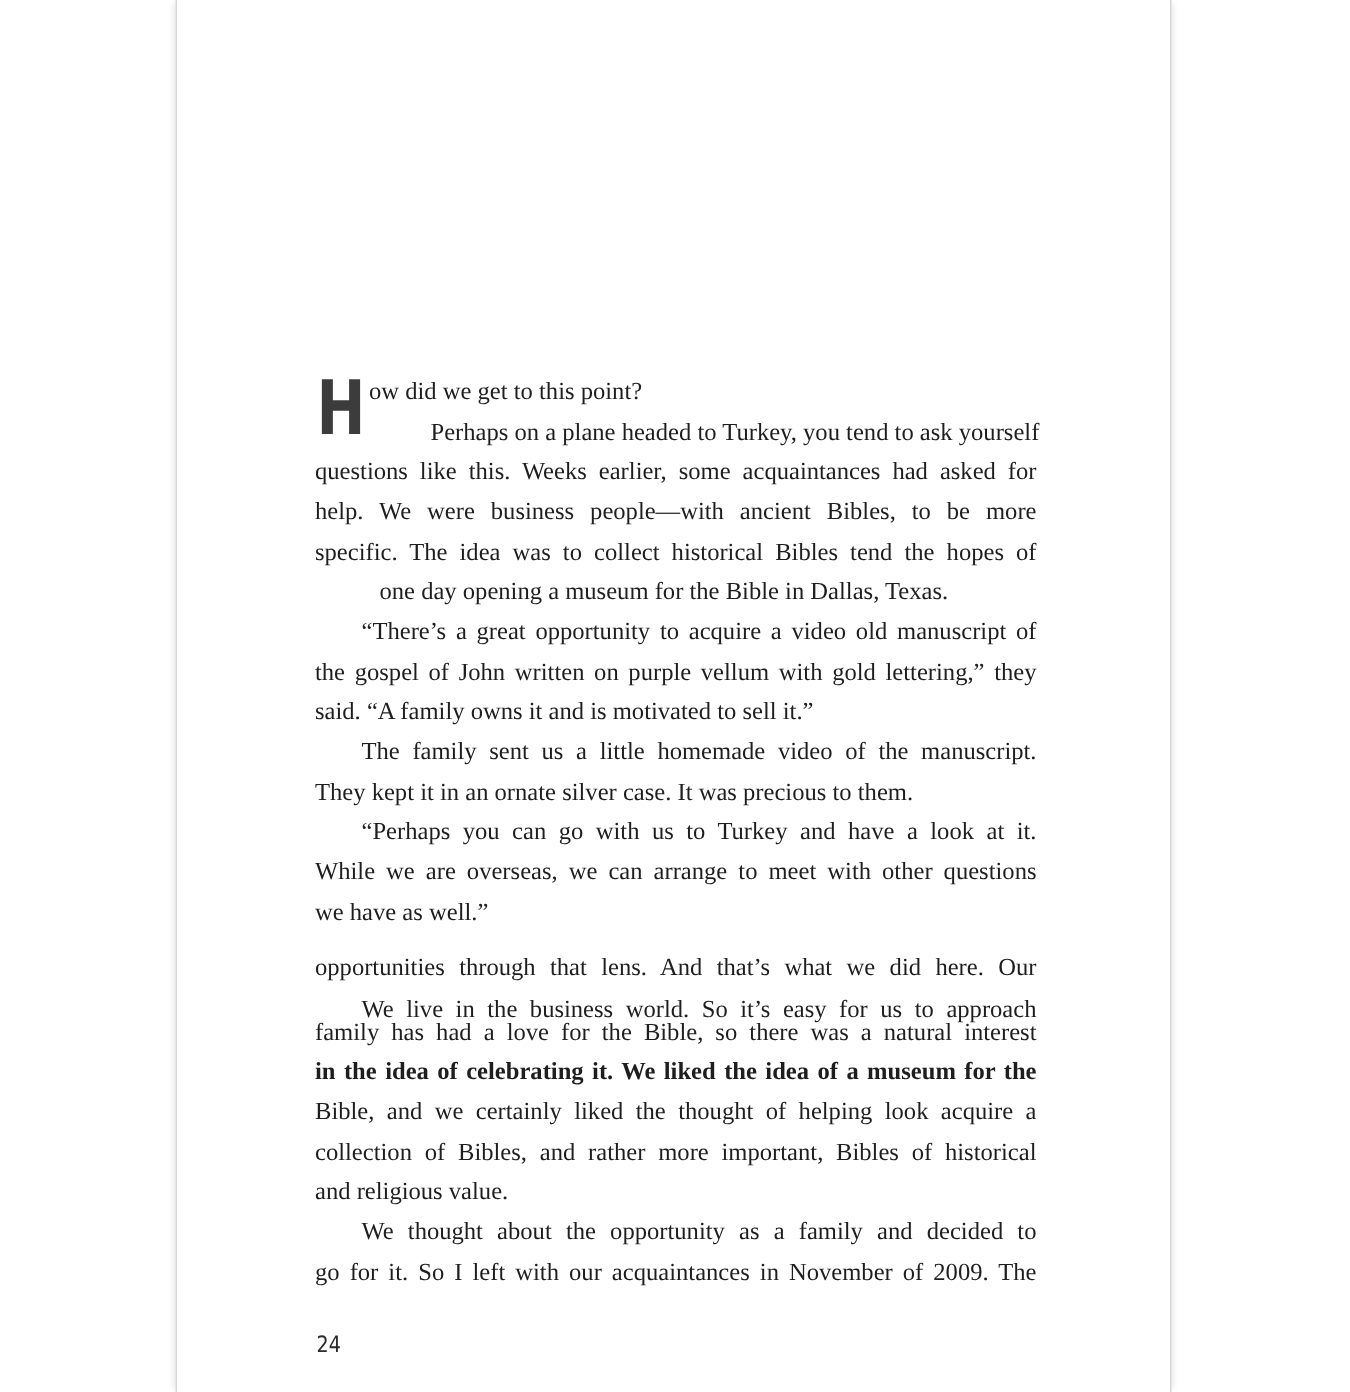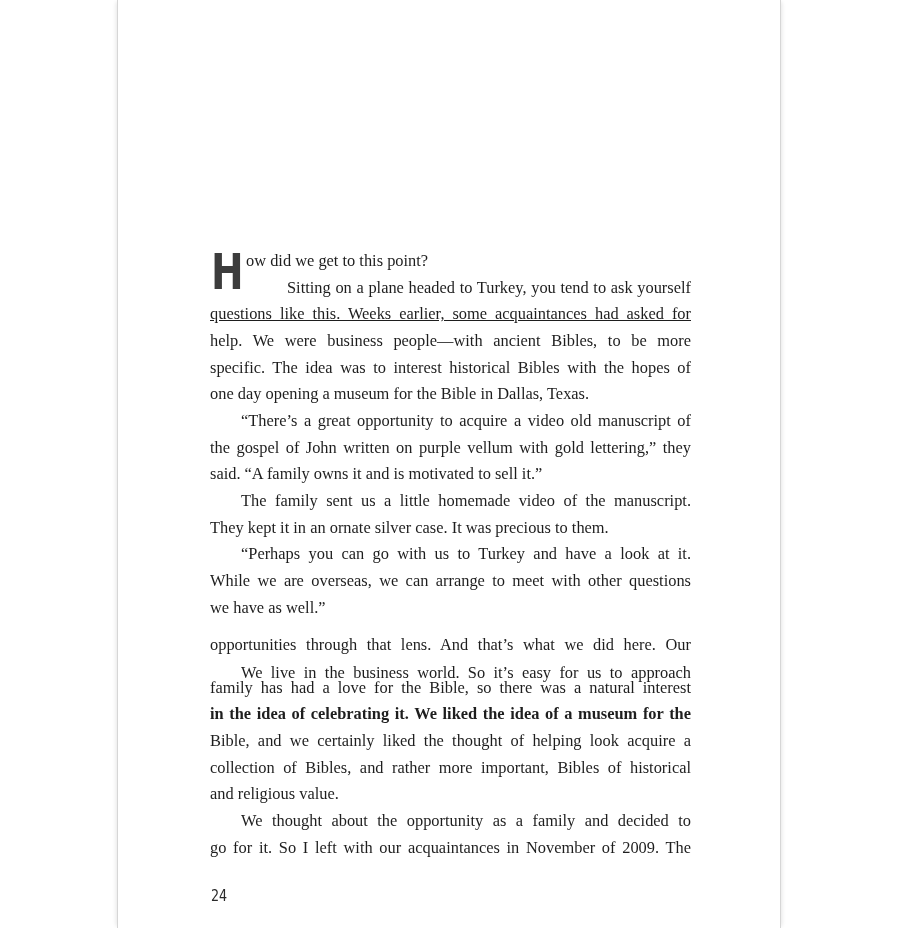--- a/index.html
+++ b/index.html
@@ -62,25 +62,25 @@
 </style>
 </head>
 <body>
 
 <div class="page"></div>
 
 <div class="drop-cap">H</div>
 
 <div class="text">
   <div class="ln last" style="top:0px;   left:36px;">ow did we get to this point?</div>
-  <div class="ln" style="top:27px;  left:77px;  width:404px;">Sitting on a plane headed to Turkey, you tend to ask yourself</div>
-  <div class="ln full" style="top:53px;text-decoration:underline;">questions like this. Weeks earlier, some acquaintances had asked for</div>
+  <div class="ln" style="top:27px;  left:77px;  width:404px;">Perhaps on a plane headed to Turkey, you tend to ask yourself</div>
+  <div class="ln full" style="top:53px;">questions like this. Weeks earlier, some acquaintances had asked for</div>
   <div class="ln full" style="top:80px;">help. We were business people—with ancient Bibles, to be more</div>
-  <div class="ln full" style="top:107px;">specific. The idea was to interest historical Bibles with the hopes of</div>
-  <div class="ln last" style="top:133px;">one day opening a museum for the Bible in Dallas, Texas.</div>
+  <div class="ln full" style="top:107px;">specific. The idea was to collect historical Bibles tend the hopes of</div>
+  <div class="ln last" style="top:133px;margin-left:43px;">one day opening a museum for the Bible in Dallas, Texas.</div>
   <div class="ln ind full" style="top:160px;">“There’s a great opportunity to acquire a video old manuscript of</div>
   <div class="ln full" style="top:187px;">the gospel of John written on purple vellum with gold lettering,” they</div>
   <div class="ln last" style="top:213px;">said. “A family owns it and is motivated to sell it.”</div>
   <div class="ln ind full" style="top:240px;">The family sent us a little homemade video of the manuscript.</div>
   <div class="ln last" style="top:267px;">They kept it in an ornate silver case. It was precious to them.</div>
   <div class="ln ind full" style="top:293px;">“Perhaps you can go with us to Turkey and have a look at it.</div>
   <div class="ln full" style="top:320px;">While we are overseas, we can arrange to meet with other questions</div>
   <div class="ln last" style="top:347px;">we have as well.”</div>
   <div class="ln ind full" style="top:373px;margin-top:39px;">We live in the business world. So it’s easy for us to approach</div>
   <div class="ln full" style="top:384px;">opportunities through that lens. And that’s what we did here. Our</div>

